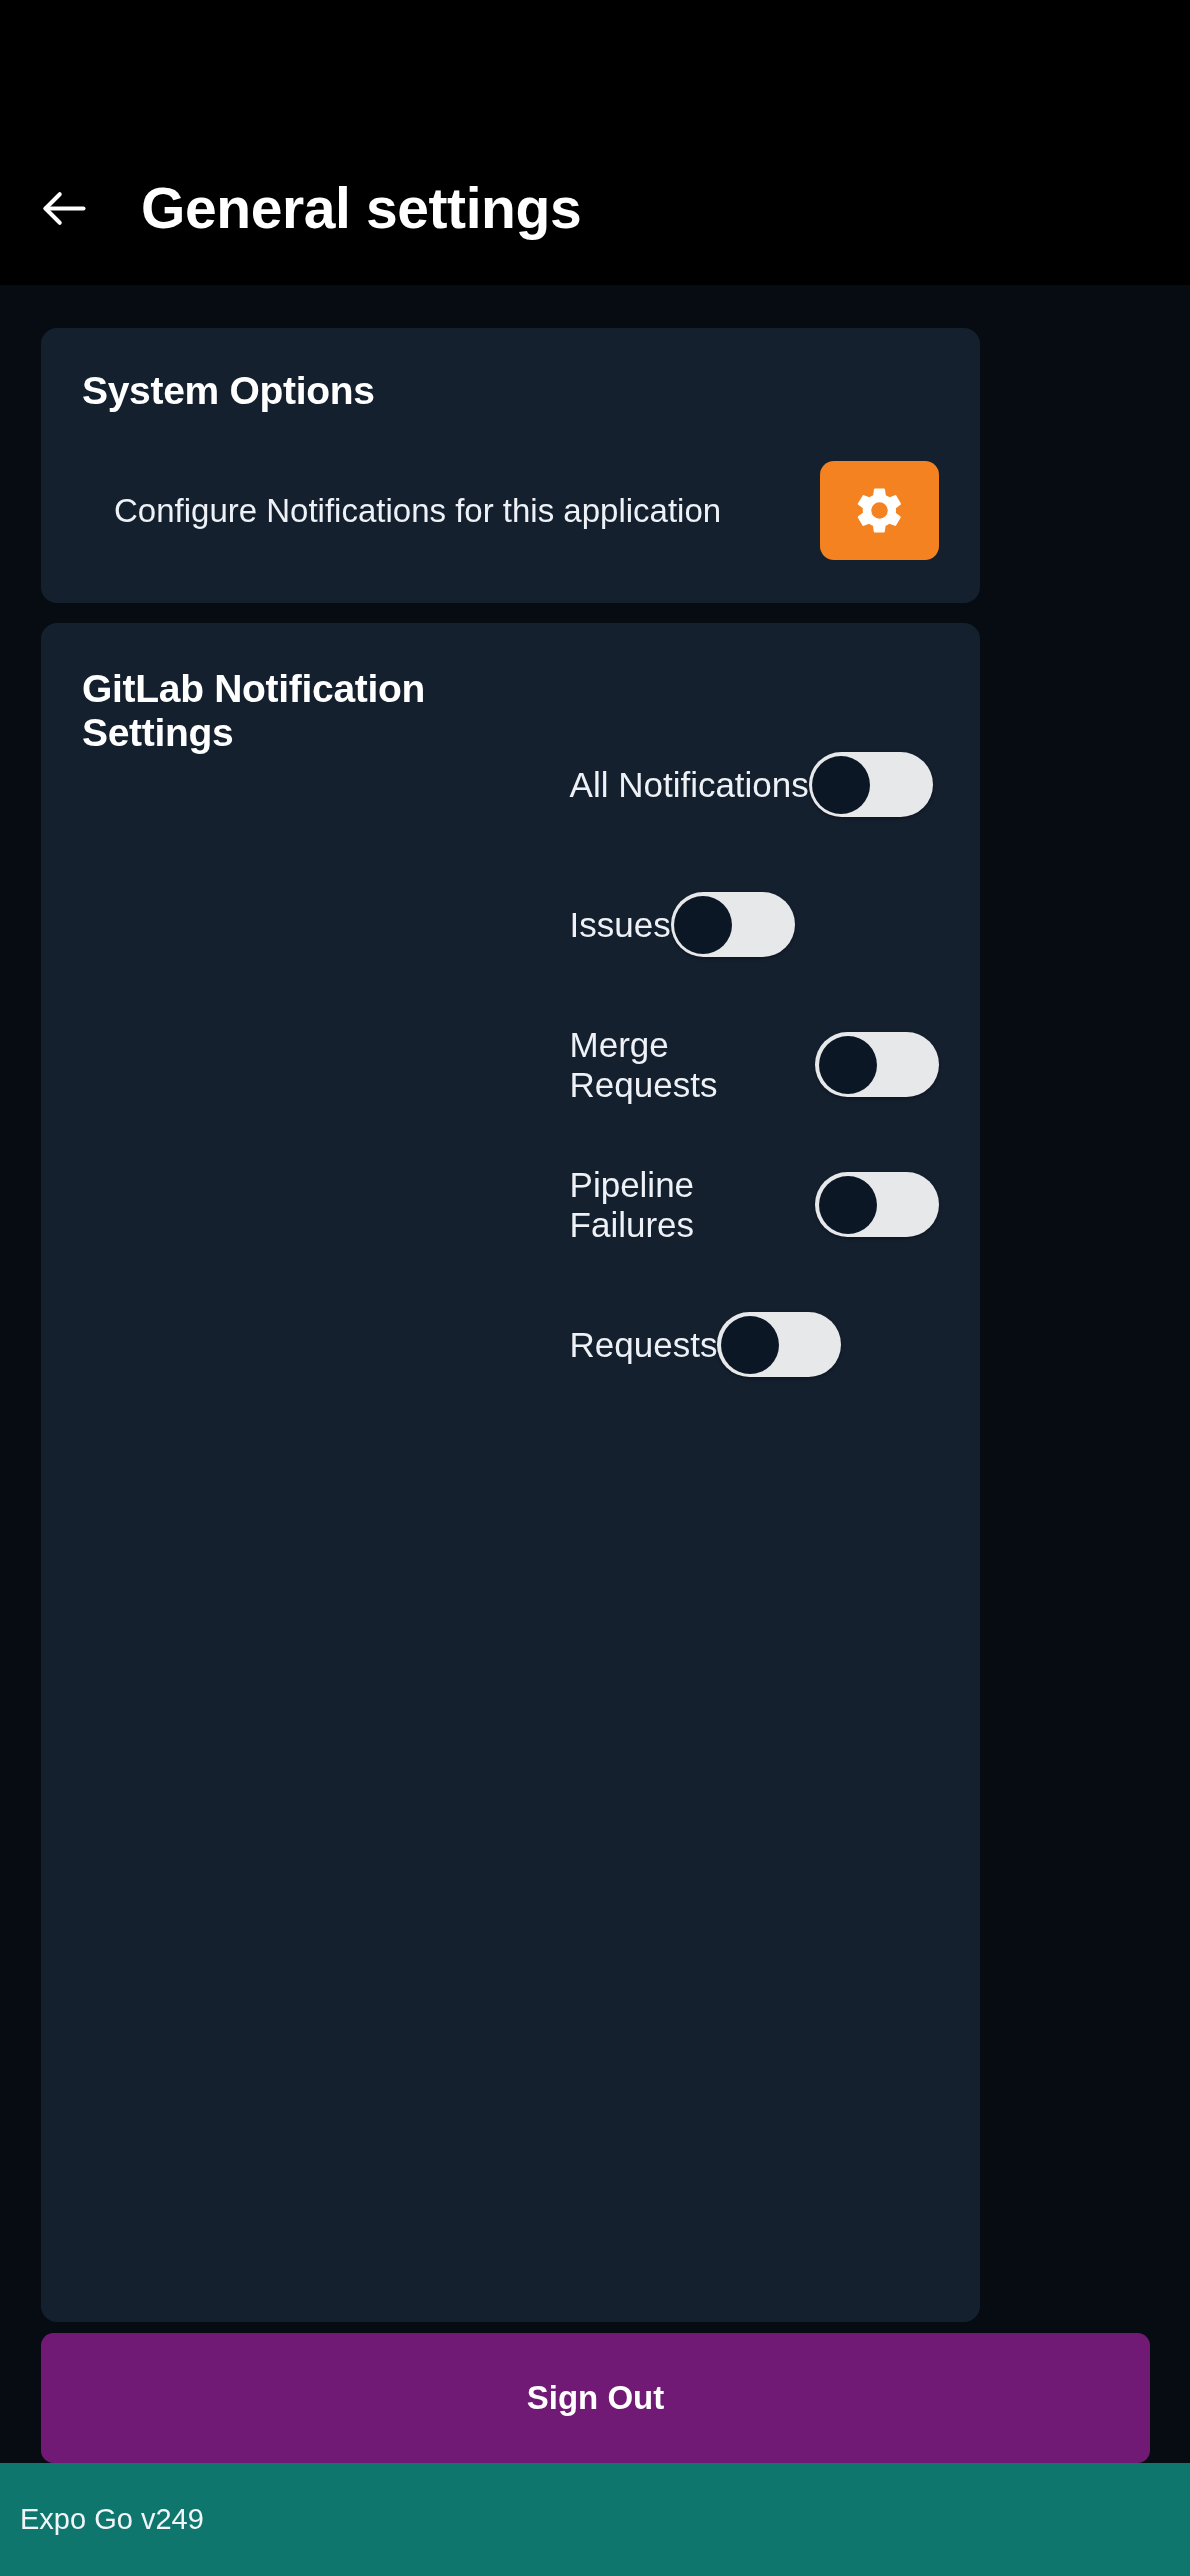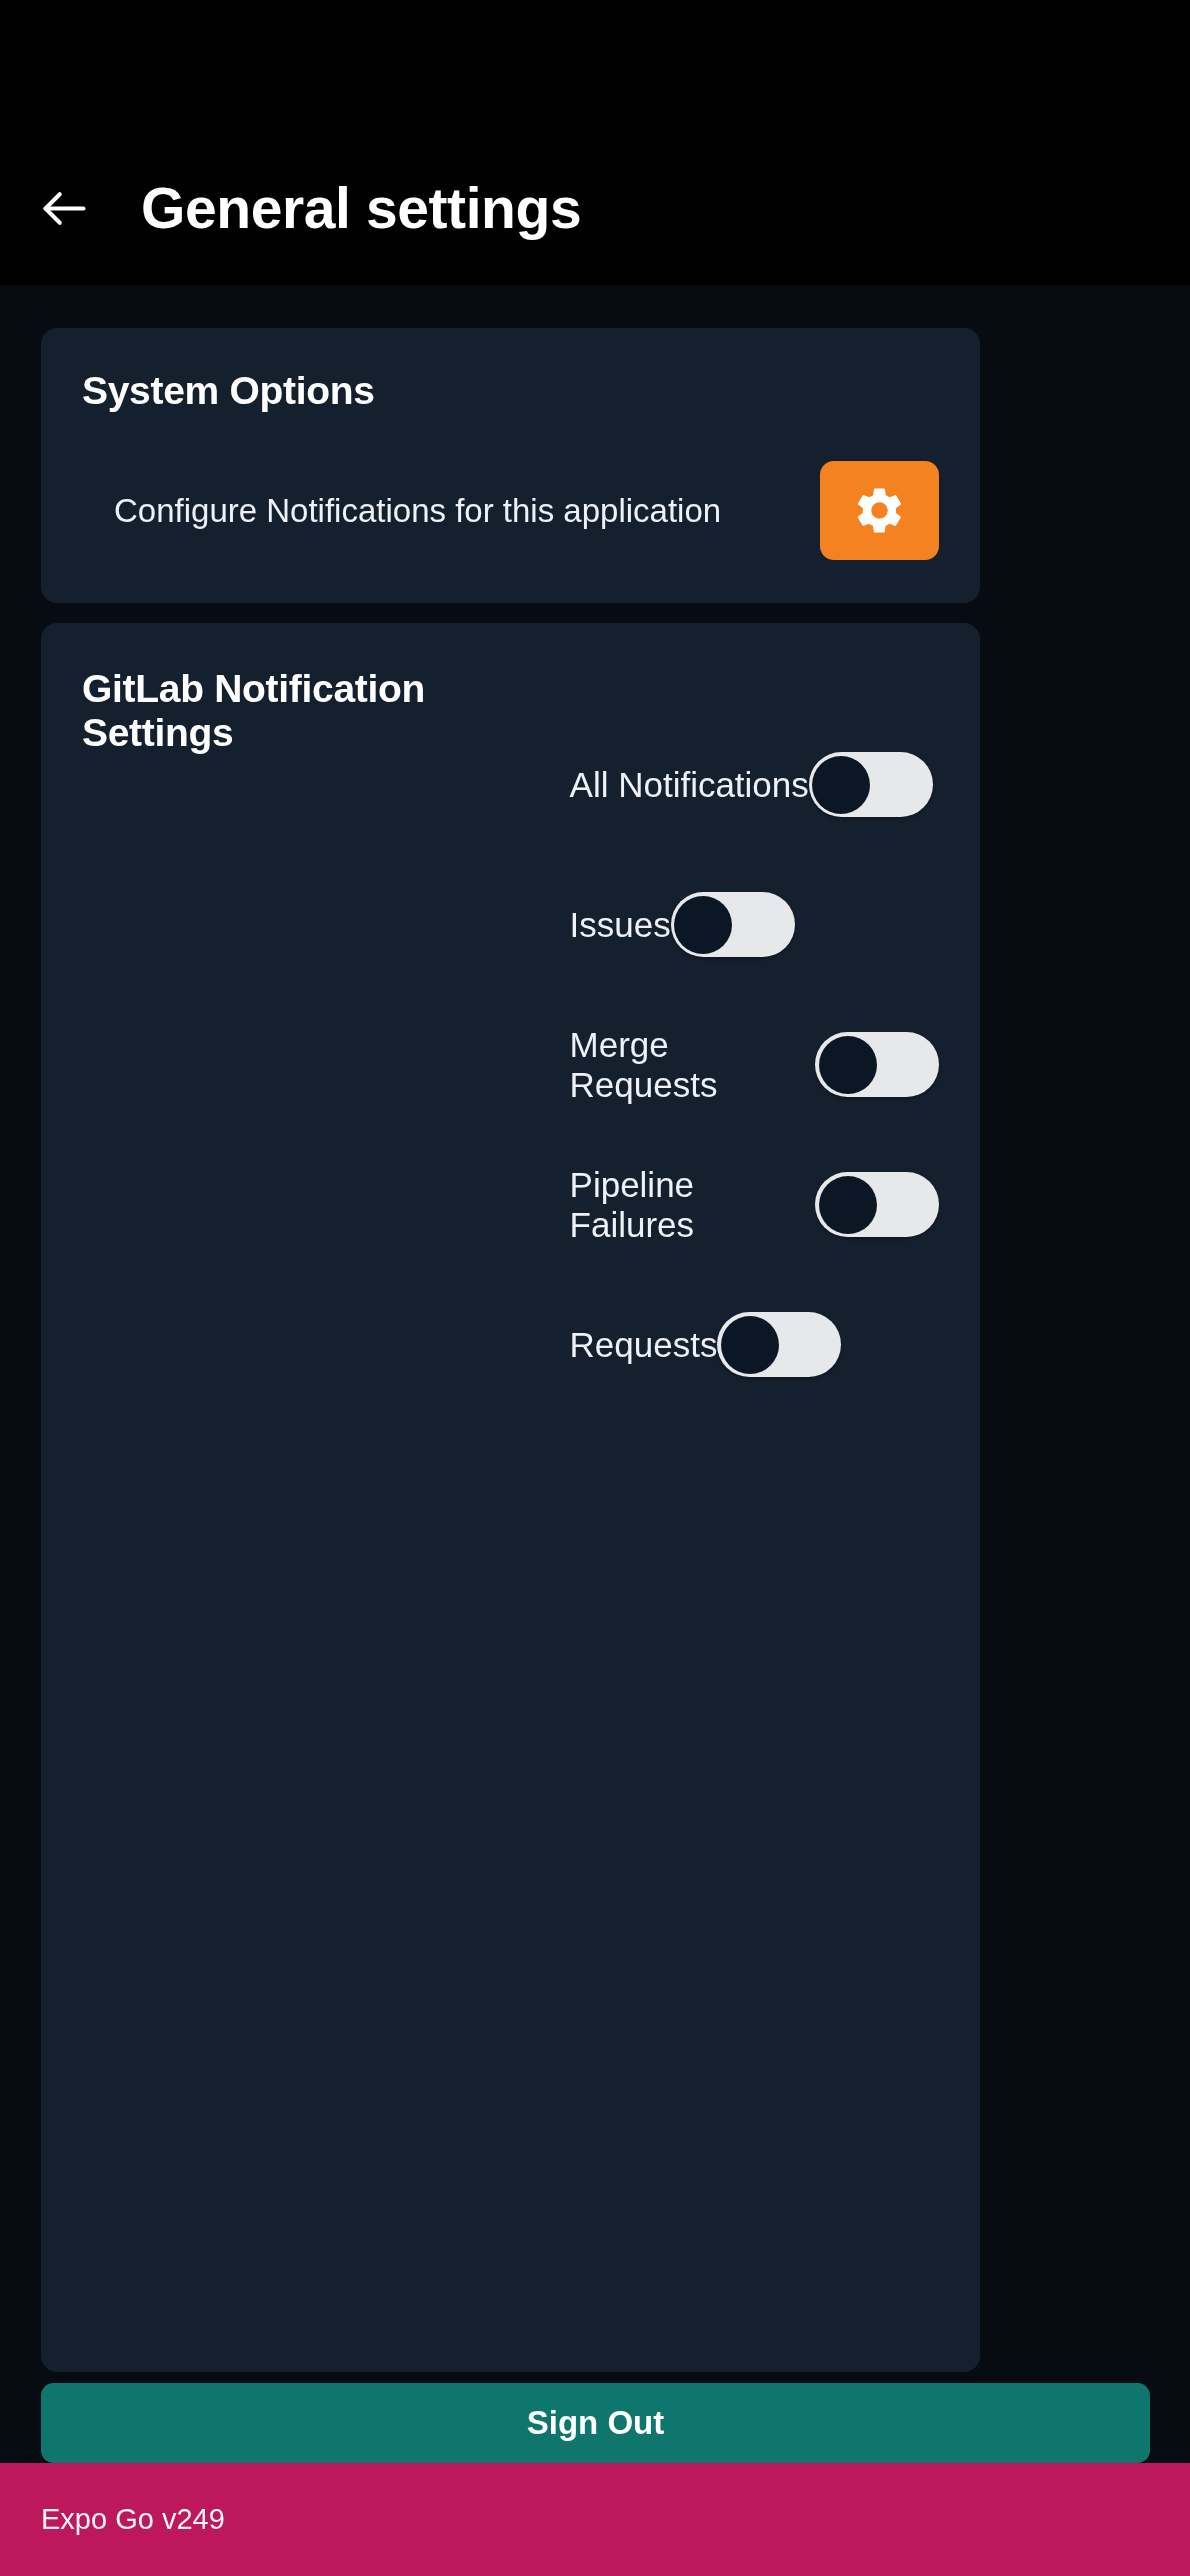--- a/index.html
+++ b/index.html
@@ -130,41 +130,41 @@
   .spacer { flex:1 1 auto; min-height:0; }
   
   .signout-wrap {
     padding:0 41px;
     flex:0 0 auto;
     background:#070c13;
     margin-top:10.6px;
   }
   .signout-btn {
     width:1109px;
-    height:80px;
-    background:#0f766e;
+    height:130px;
+    background:#701a75;
     border-radius:12.4px;
     border:none;
     color:#ffffff;
     font-size:33px;
     font-weight:bold;
     font-family:"Liberation Sans", sans-serif;
     cursor:pointer;
     display:flex;
     align-items:center;
     justify-content:center;
   }
   
   .footer {
     flex:0 0 auto;
     height:113px;
-    background:#be185d;
-    display:flex;
-    align-items:center;
-    padding-left:41px;
+    background:#0f766e;
+    display:flex;
+    align-items:center;
+    padding-left:20px;
   }
   .footer-text {
     color:#f2f4f7;
     font-size:29px;
   }
 </style>
 </head>
 <body>
 
 <div class="screen">

